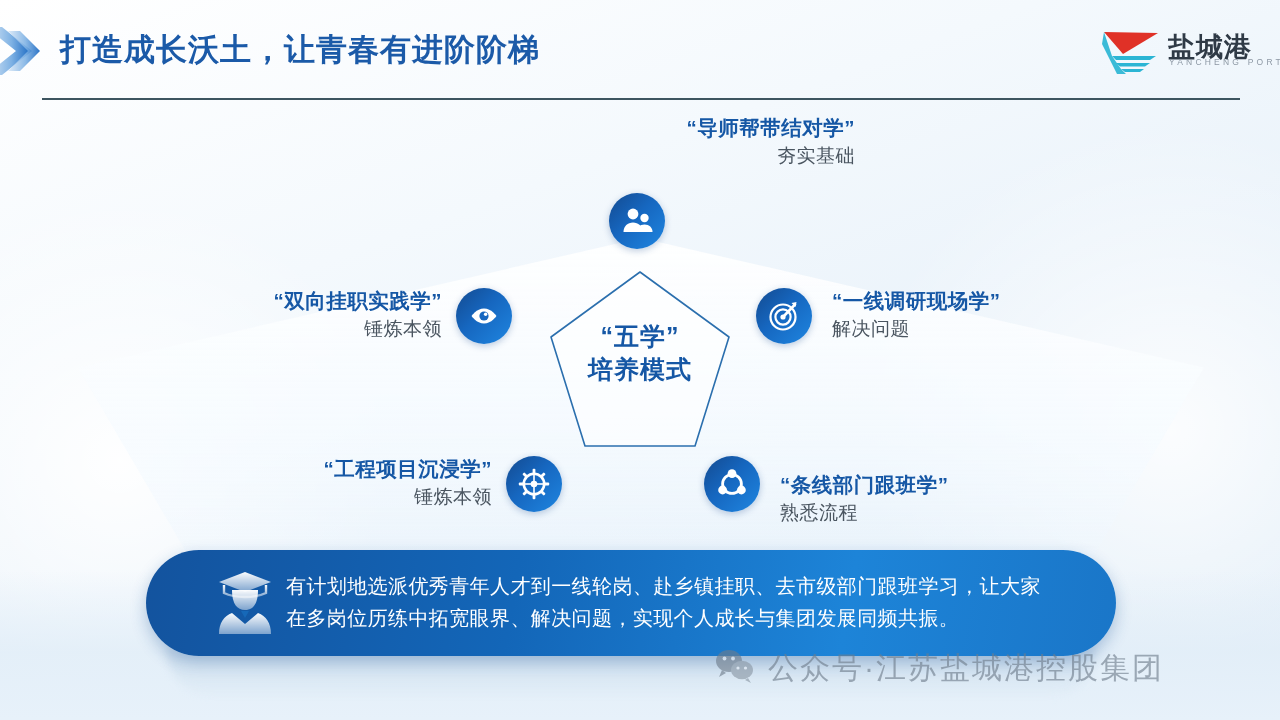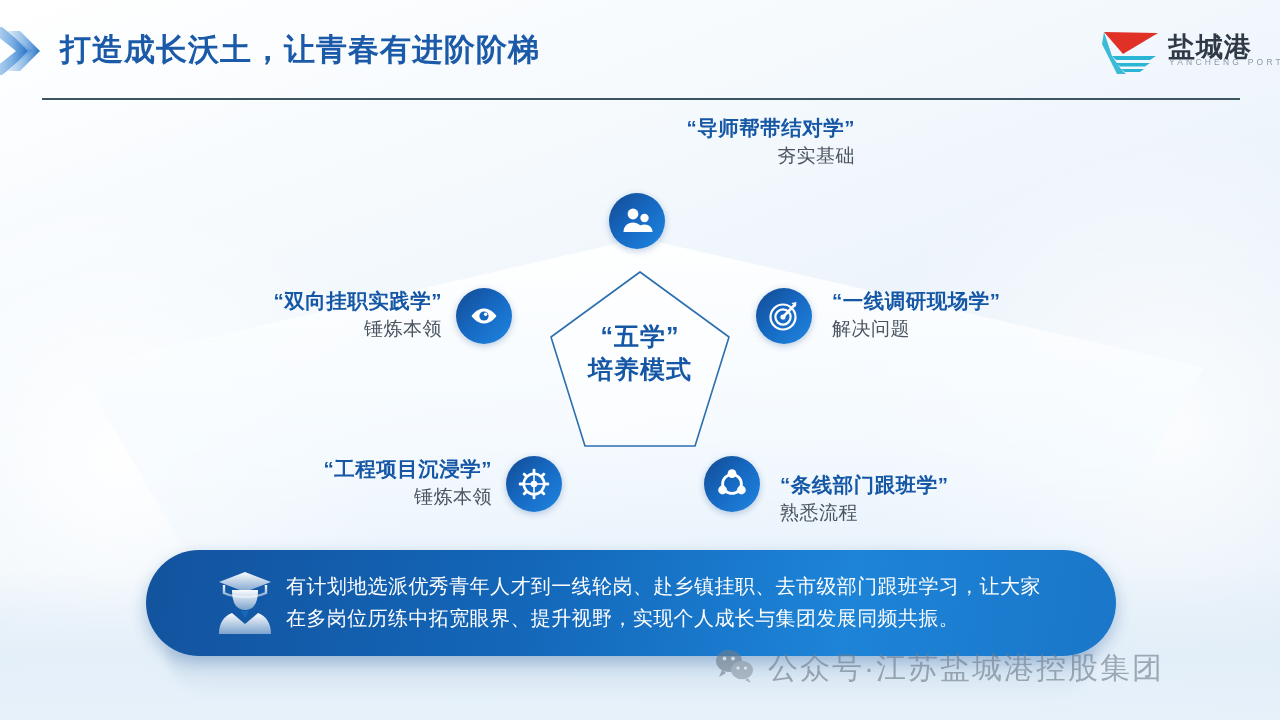--- a/index.html
+++ b/index.html
@@ -349,21 +349,21 @@
         </linearGradient>
       </defs>
       <path d="M37 6 L63 16 L37 26 L11 16 Z" fill="url(#gGrad)"></path>
       <path d="M16 19 L16 27 C16 27 24 31 37 31 C50 31 58 27 58 27 L58 19" fill="none" stroke="url(#gGrad)" stroke-width="2.4"></path>
       <path d="M24 24 C24 38 29 44 37 44 C45 44 50 38 50 24 Z" fill="url(#gGrad)"></path>
       <path d="M24 47 L37 58 L50 47 C58 50 63 57 63 68 L11 68 C11 57 16 50 24 47 Z" fill="url(#gGrad)"></path>
       <path d="M33 45 L37 52 L41 45 Z" fill="#1a76c8" opacity="0.55"></path>
     </svg>
     <div class="banner-text">
       <div>有计划地选派优秀青年人才到一线轮岗、赴乡镇挂职、去市级部门跟班学习，让大家</div>
-      <div>在多岗位历练中拓宽眼界、提升视野，实现个人成长与集团发展同频共振。</div>
+      <div>在多岗位历练中拓宽眼界、解决问题，实现个人成长与集团发展同频共振。</div>
     </div>
   </div>
 
   <div class="watermark">
     <svg width="42" height="36" viewBox="0 0 42 36">
       <ellipse cx="15" cy="13" rx="13" ry="11" fill="#6f7d8c"></ellipse>
       <path d="M8 22 L5 29 L12 25 Z" fill="#6f7d8c"></path>
       <circle cx="10.5" cy="10.5" r="1.9" fill="#e6edf4"></circle>
       <circle cx="19" cy="10.5" r="1.9" fill="#e6edf4"></circle>
       <ellipse cx="28" cy="22" rx="11" ry="9.2" fill="#8a97a4"></ellipse>

